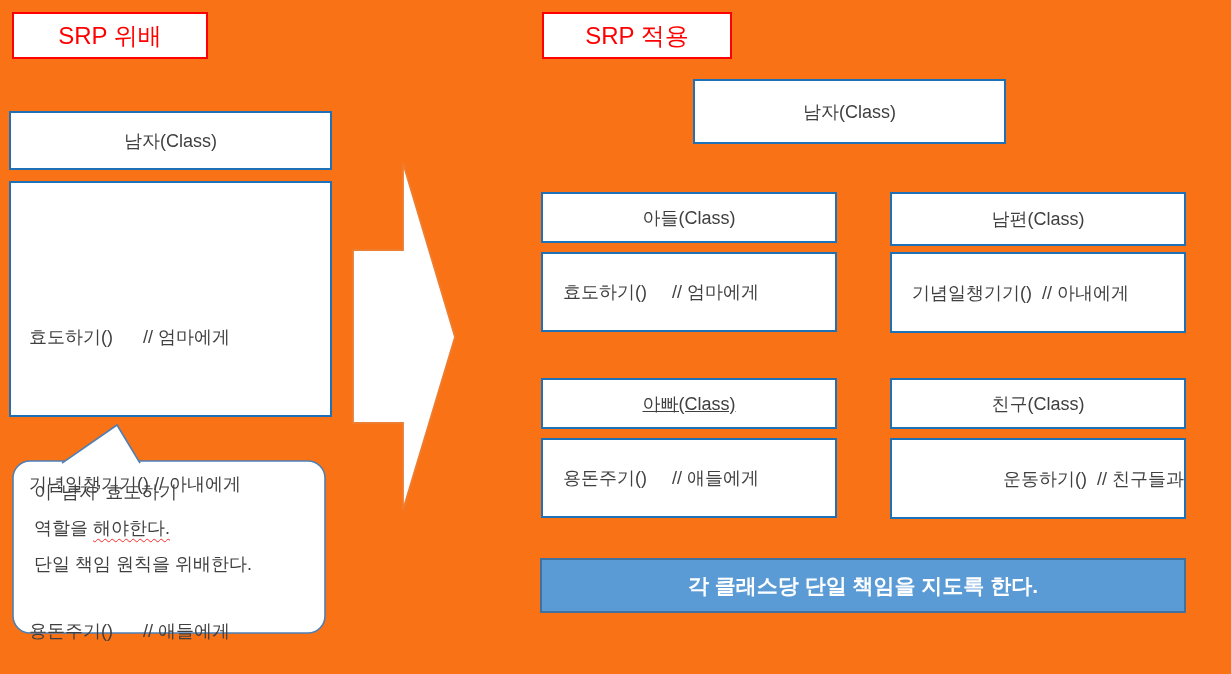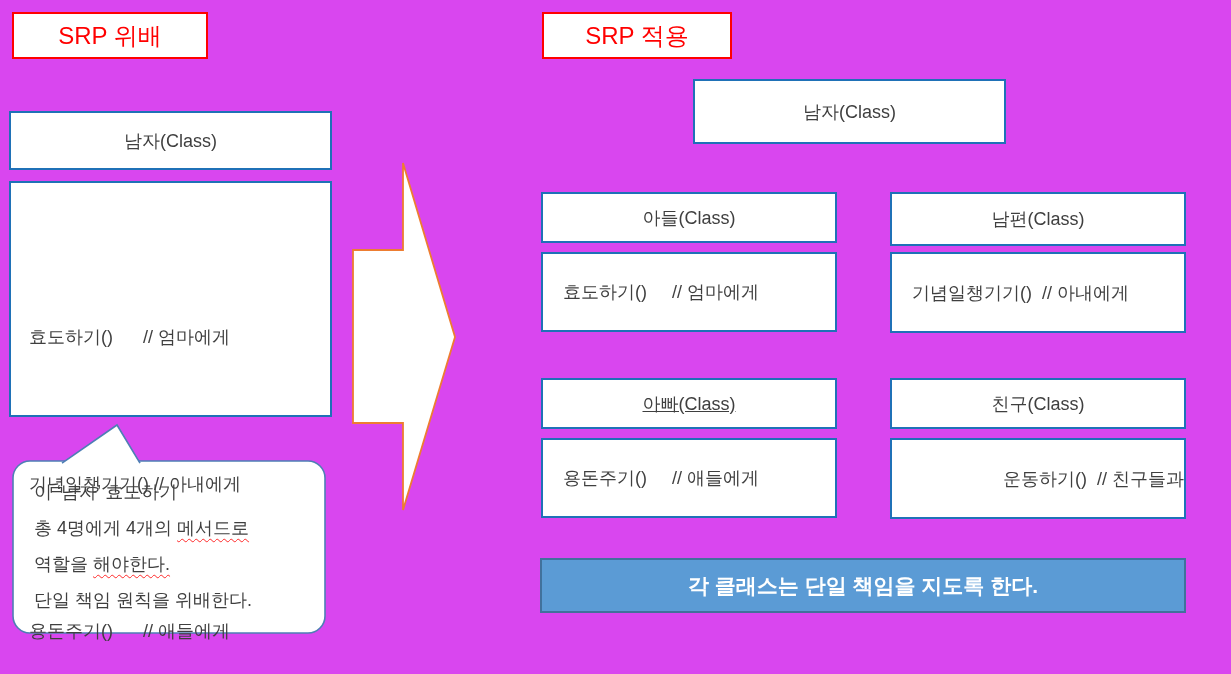--- a/index.html
+++ b/index.html
@@ -1,20 +1,20 @@
 <!DOCTYPE html>
 <html><head>
 <meta charset="utf-8">
 <style>
   html, body { margin: 0; padding: 0; background: #ffffff; }
   #canvas {
     position: relative;
     width: 1231px;
     height: 674px;
-    background: #d946ef;
+    background: #f97316;
     font-family: "Liberation Sans", sans-serif;
     color: #3F3F3F;
     overflow: hidden;
   }
   .abs { position: absolute; box-sizing: border-box; }
   .center { display: flex; align-items: center; justify-content: center; }
   .bluebox {
     background: #ffffff;
     border: 2px solid #1F71B7;
     font-size: 18px;
@@ -74,21 +74,20 @@
 
   <div class="abs bluebox methods-list" style="left:9px; top:181px; width:323px; height:236px;">
     <div class="methodtext">효도하기()      // 엄마에게</div>
     <div class="methodtext">기념일챙기기() // 아내에게</div>
     <div class="methodtext">용돈주기()      // 애들에게</div>
     
   </div>
 
   <div class="callout-text">
     <div>이 ‘남자’ 효도하기</div>
-    <div><span>총 4명에게 4개의 </span><span class="misspell">메서드로</span></div>
     <div><span>역할을 </span><span class="misspell">해야한다.</span></div>
     <div>단일 책임 원칙을 위배한다.</div>
   </div>
 
   <div class="abs center titlebox" style="left:542px; top:12px; width:190px; height:47px;">
     <span>SRP 적용</span>
   </div>
 
   <div class="abs center bluebox" style="left:693px; top:79px; width:313px; height:65px;">
     <span>남자(Class)</span>
@@ -116,16 +115,16 @@
   </div>
 
   <div class="abs center bluebox" style="left:890px; top:378px; width:296px; height:51px;">
     <span>친구(Class)</span>
   </div>
   <div class="abs bluebox methodtext" style="left:890px; top:438px; width:296px; height:81px; display:flex; align-items:center; padding-left:20px;justify-content:flex-end;">
     <span>운동하기()  // 친구들과</span>
   </div>
 
   <div class="abs center banner" style="left:540px; top:558px; width:646px; height:55px;">
-    <span>각 클래스는 단일 책임을 지도록 한다.</span>
+    <span>각 클래스당 단일 책임을 지도록 한다.</span>
   </div>
 
 </div>
 
 </body></html>

